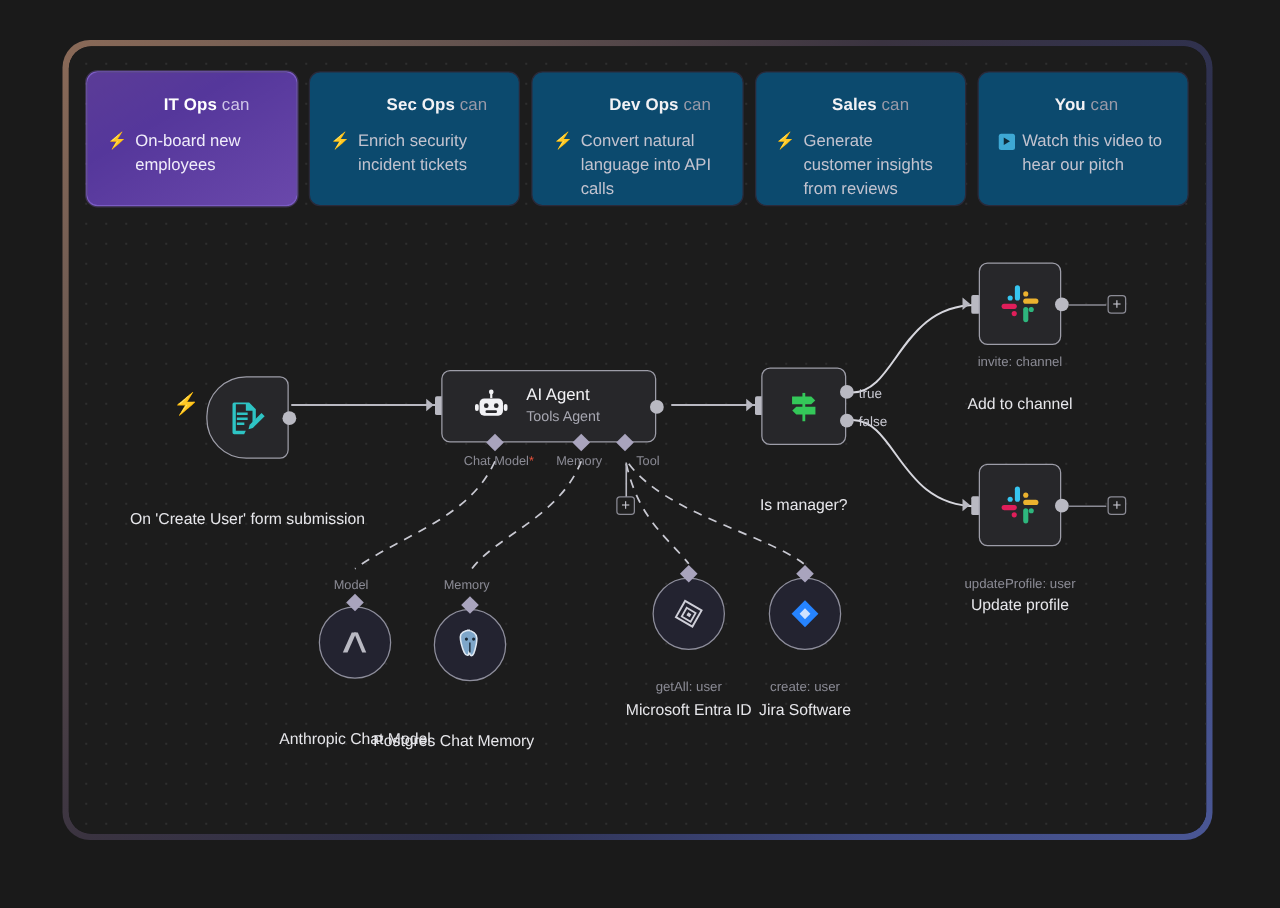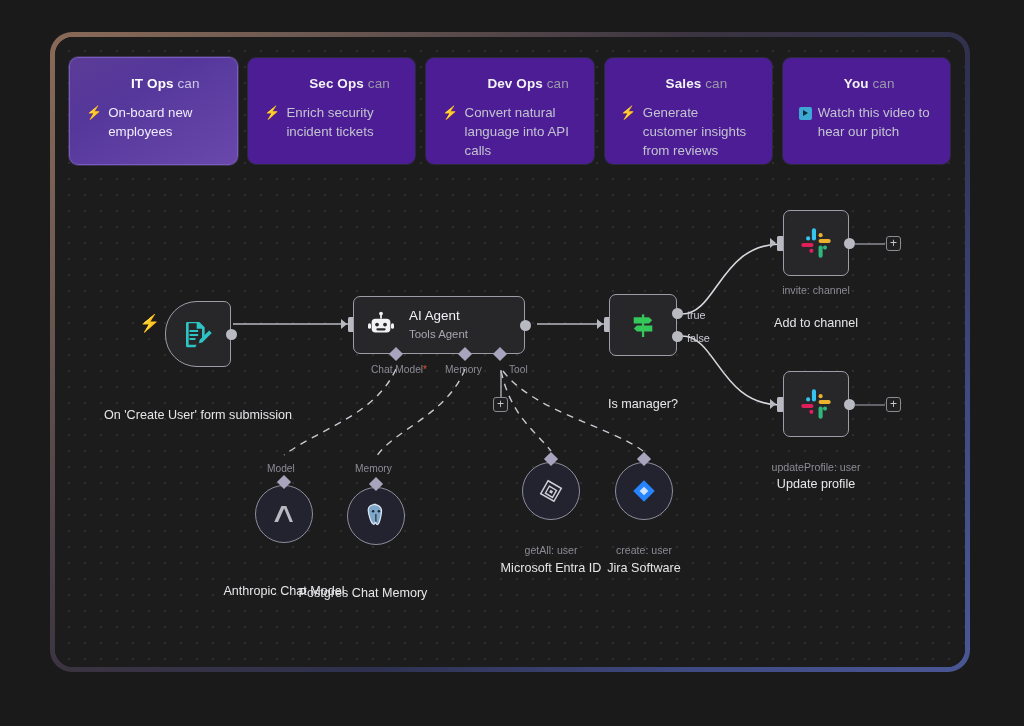--- a/index.html
+++ b/index.html
@@ -39,21 +39,21 @@
   
   #cards {
     position: absolute; left: 0; top: 0; right: 0;
     height: 128px;
     display: flex; gap: 9px;
     padding: 20px 14px 0 14px;
   }
   .card {
     flex: 1 1 0;
     border-radius: 9px;
-    background: #4c1d95;
+    background: #0c4a6e;
     border: 1px solid #2a2a3a;
     padding: 18px 16px 0 16px;
     position: relative;
   }
   .card.active {
     background: linear-gradient(150deg, #5b3c97 0%, #55379b 35%, #6a48ab 100%);
     border: 1px solid #7b5cc4;
     box-shadow: 0 0 0 1px rgba(160,120,230,.25);
   }
   .card-head { font-size: 13.5px; color: #9a9aa8; margin-bottom: 13px; letter-spacing:.1px; }
@@ -253,21 +253,21 @@
               <path d="M20.4 9.3l1.9 1.9-7.1 7.1-2.6.7.7-2.6 7.1-7.1z" fill="#2ec4c4"></path>
             </svg>
           </div>
           <div class="dot" style="left:61px; top:28px;"></div>
           <div class="nlabel" style="top:74px; width:190px;">On 'Create User' form submission</div>
         </div>
 
         <div class="node" style="left:298px; top:259px;">
           <div class="inarrow" style="left:-12px; top:23px;"></div>
           <div class="inport" style="left:-5px; top:21px;"></div>
-          <div class="nbox" style="width:172px; height:58px; justify-content:flex-start; padding-left:12px;">
+          <div class="nbox" style="width:172px; height:58px; justify-content:flex-start; padding-left:24px;">
             <svg class="icon" width="30" height="30" viewBox="0 0 24 24">
               <rect x="4.5" y="7" width="15" height="11" rx="3" fill="#f2f2f5"></rect>
               <rect x="1.6" y="10.5" width="2.4" height="4.5" rx="1.2" fill="#f2f2f5"></rect>
               <rect x="20" y="10.5" width="2.4" height="4.5" rx="1.2" fill="#f2f2f5"></rect>
               <rect x="11.3" y="3.2" width="1.4" height="3.6" fill="#f2f2f5"></rect>
               <circle cx="12" cy="2.8" r="1.5" fill="#f2f2f5"></circle>
               <circle cx="8.8" cy="11.6" r="1.5" fill="#27272a"></circle>
               <circle cx="15.2" cy="11.6" r="1.5" fill="#27272a"></circle>
               <rect x="8.3" y="14.6" width="7.4" height="1.7" rx=".85" fill="#27272a"></rect>
             </svg>

